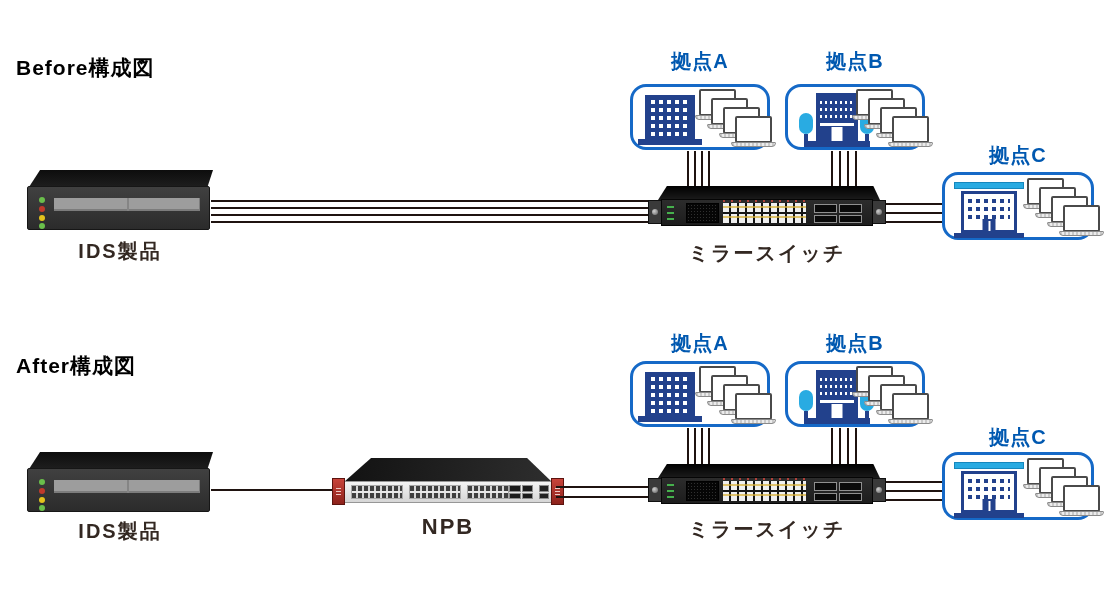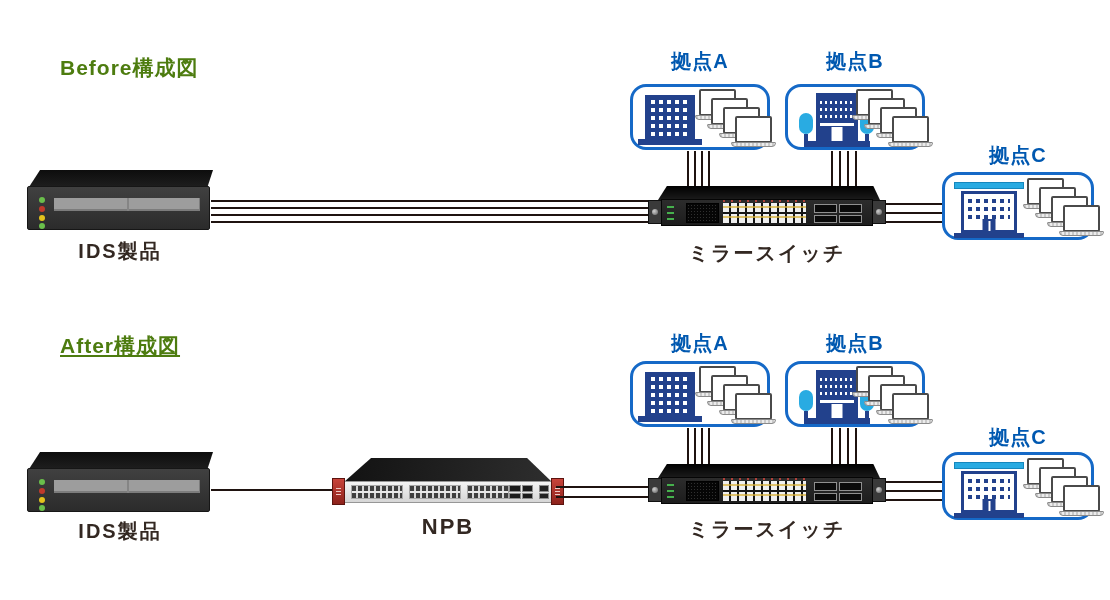--- a/index.html
+++ b/index.html
@@ -1,20 +1,20 @@
 <!DOCTYPE html>
 <html><head>
 <meta charset="utf-8">
 <style>
   * { margin:0; padding:0; box-sizing:border-box; }
   html,body { background:#ffffff; }
   .canvas { position:relative; width:1110px; height:600px; background:#ffffff; overflow:hidden;
             font-family:"Liberation Sans", sans-serif; }
 
-  .title { position:absolute; font-size:21px; font-weight:bold; color:#4d7c0f; letter-spacing:1px;margin-left:44px; }
+  .title { position:absolute; font-size:21px; font-weight:bold; color:#000000; letter-spacing:1px; }
   .devlabel { position:absolute; font-size:20px; font-weight:bold; color:#332822; text-align:center; letter-spacing:2px; }
   .sitelabel { position:absolute; font-size:20px; font-weight:bold; color:#0058b0; text-align:center; letter-spacing:1px; }
 
   
   .hline { position:absolute; height:2px; background:#1f1310; }
   .vline { position:absolute; width:2px; background:#1f1310; }
 
   
   .ids { position:absolute; width:186px; height:62px; }
   .ids .itop { position:absolute; left:2px; top:0; width:184px; height:17px;
@@ -257,21 +257,21 @@
           </div>
         <div class="laptop" style="left:36px; top:27px;">
             <div class="scr"></div>
             <div class="base"></div>
           </div>
       </div>
     </div>
   </div>
 
   <div>
-    <div class="title" style="left:16px; top:332px;text-decoration:underline;">After構成図</div>
+    <div class="title" style="left:16px; top:352px;">After構成図</div>
 
     <div class="ids" style="left:27px; top:452px;">
       <div class="itop"></div>
       <div class="ifront">
         <span class="led" style="top:10px; background:#6abf4b;"></span>
         <span class="led" style="top:19px; background:#c0392b;"></span>
         <span class="led" style="top:28px; background:#e3c21c;"></span>
         <span class="led" style="top:36px; background:#6abf4b;"></span>
         <div class="bay"></div>
       </div>

